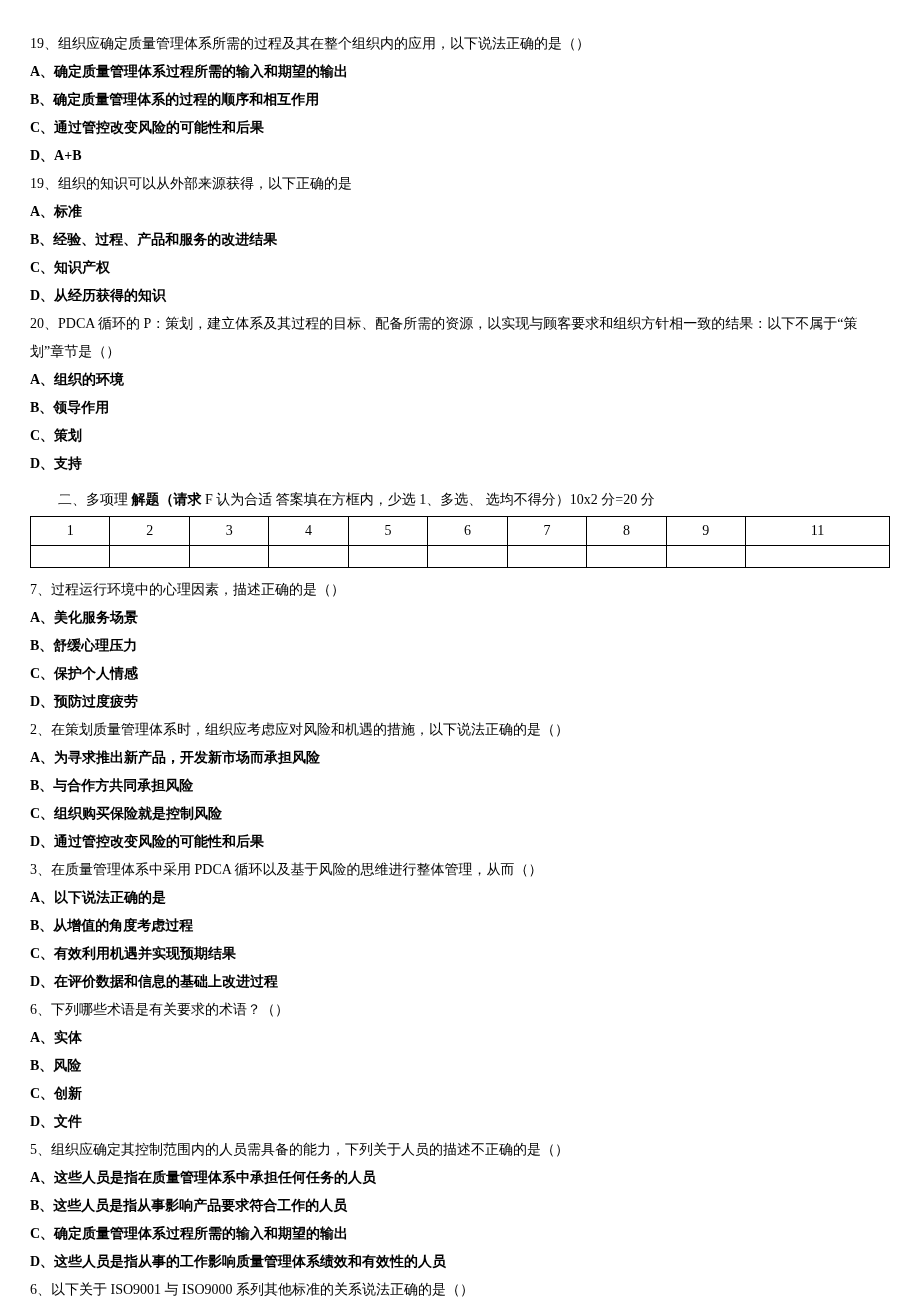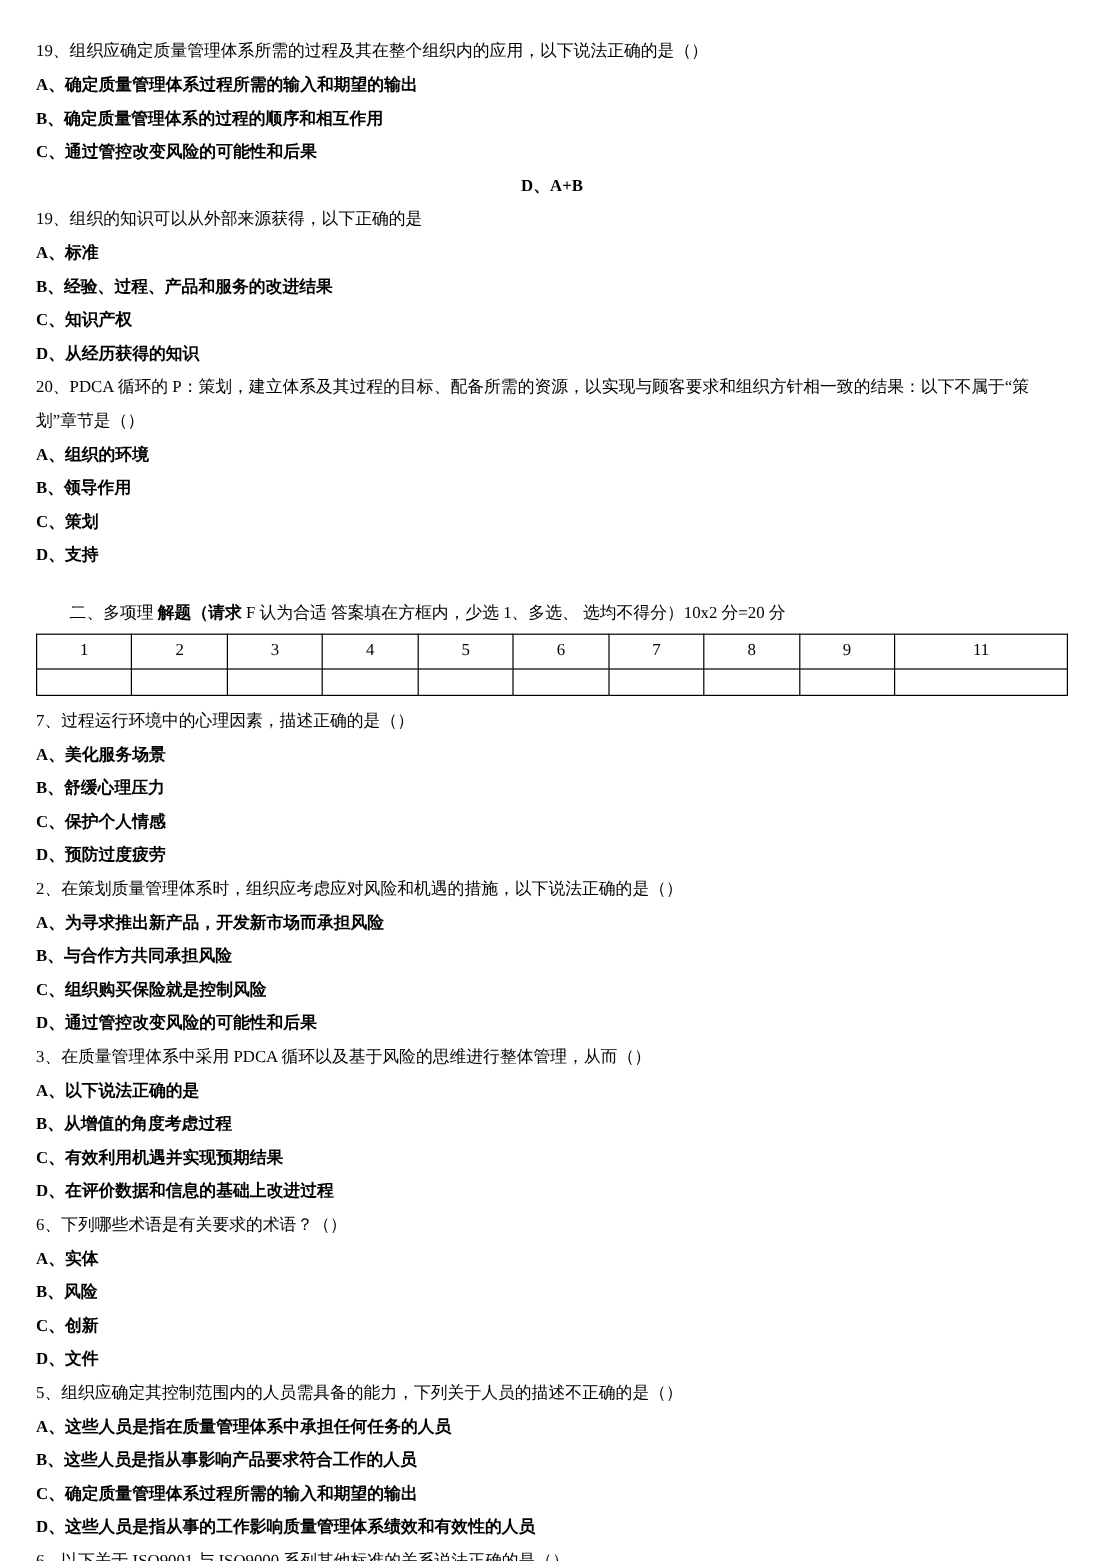--- a/index.html
+++ b/index.html
@@ -18,24 +18,23 @@
     }
     .question-line {
       margin: 0;
     }
     .option {
       margin: 0;
       font-weight: bold;
     }
     .bold {
       font-weight: bold;
-      text-align: center;
     }
     .section-header {
-      margin-top: 20px;
+      margin-top: 8px;
       margin-left: 28px;
     }
     table {
       border-collapse: collapse;
       width: 100%;
       margin-top: 2px;
       margin-bottom: 8px;
     }
     td {
       border: 1px solid #000;

